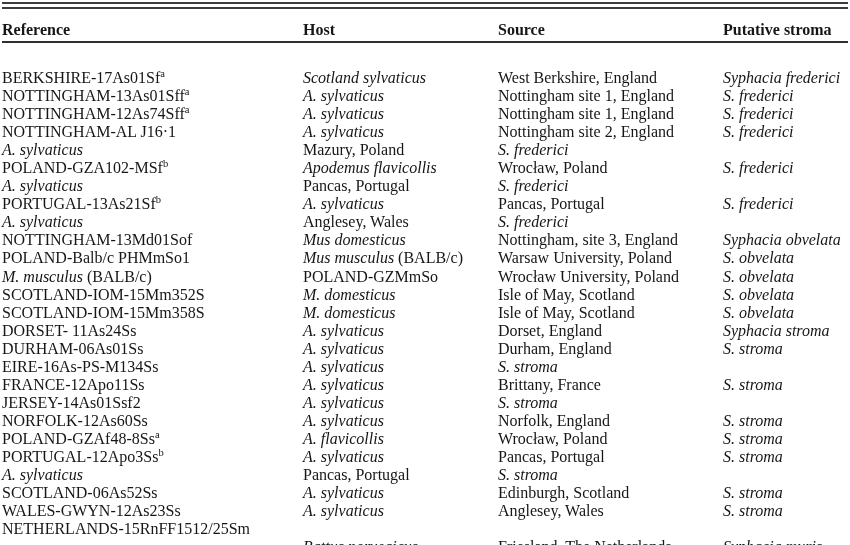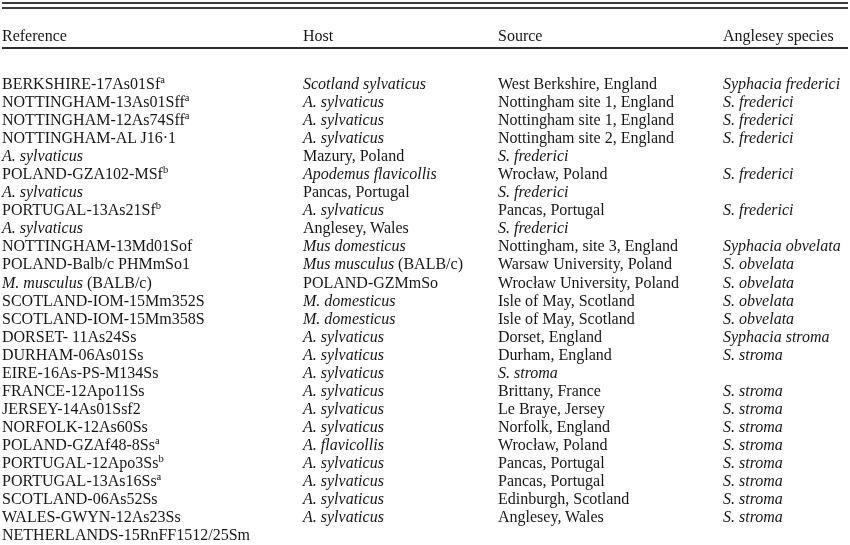--- a/index.html
+++ b/index.html
@@ -24,23 +24,24 @@
     border-top: 2px solid #3c3c3c;
     border-bottom: 2px solid #3c3c3c;
   }
   .header-row, .row {
     display: grid;
     grid-template-columns: 301px 195px 225px 127px;
     font-size: 16px;
     white-space: nowrap;
   }
   .header-row {
-    margin-top: 16px;
+    margin-top: 10px;
     height: 22px;
     line-height: 22px;
+    font-weight: bold;
   }
   .rule-mid {
     height: 0;
     border-top: 2px solid #2e2e2e;
   }
   .tbody {
     margin-top: 26px;
     font-family: Liberation Serif, serif;
   }
   .row {
@@ -68,21 +69,21 @@
 <body>
 
 <div class="page">
 
   <div class="rule-top"></div>
 
   <div class="header-row">
     <div class="cell">Reference</div>
     <div class="cell">Host</div>
     <div class="cell">Source</div>
-    <div class="cell">Anglesey species</div>
+    <div class="cell">Putative stroma</div>
   </div>
 
   <div class="rule-mid"></div>
 
   <div class="tbody">
       <div class="row">
     <div class="cell"><span>BERKSHIRE-17As01Sf</span><sup>a</sup></div>
     <div class="cell"><span class="it">Scotland sylvaticus</span><span></span></div>
     <div class="cell">West Berkshire, England</div>
     <div class="cell it">Syphacia frederici</div>
@@ -181,21 +182,20 @@
   </div>
       <div class="row">
     <div class="cell"><span>FRANCE-12Apo11Ss</span><sup></sup></div>
     <div class="cell"><span class="it">A. sylvaticus</span><span></span></div>
     <div class="cell">Brittany, France</div>
     <div class="cell it">S. stroma</div>
   </div>
       <div class="row">
     <div class="cell"><span>JERSEY-14As01Ssf2</span><sup></sup></div>
     <div class="cell"><span class="it">A. sylvaticus</span><span></span></div>
-    <div class="cell">Le Braye, Jersey</div>
     <div class="cell it">S. stroma</div>
   </div>
       <div class="row">
     <div class="cell"><span>NORFOLK-12As60Ss</span><sup></sup></div>
     <div class="cell"><span class="it">A. sylvaticus</span><span></span></div>
     <div class="cell">Norfolk, England</div>
     <div class="cell it">S. stroma</div>
   </div>
       <div class="row">
     <div class="cell"><span>POLAND-GZAf48-8Ss</span><sup>a</sup></div>
@@ -203,21 +203,20 @@
     <div class="cell">Wrocław, Poland</div>
     <div class="cell it">S. stroma</div>
   </div>
       <div class="row">
     <div class="cell"><span>PORTUGAL-12Apo3Ss</span><sup>b</sup></div>
     <div class="cell"><span class="it">A. sylvaticus</span><span></span></div>
     <div class="cell">Pancas, Portugal</div>
     <div class="cell it">S. stroma</div>
   </div>
       <div class="row">
-    <div class="cell"><span>PORTUGAL-13As16Ss</span><sup>a</sup></div>
     <div class="cell"><span class="it">A. sylvaticus</span><span></span></div>
     <div class="cell">Pancas, Portugal</div>
     <div class="cell it">S. stroma</div>
   </div>
       <div class="row">
     <div class="cell"><span>SCOTLAND-06As52Ss</span><sup></sup></div>
     <div class="cell"><span class="it">A. sylvaticus</span><span></span></div>
     <div class="cell">Edinburgh, Scotland</div>
     <div class="cell it">S. stroma</div>
   </div>

